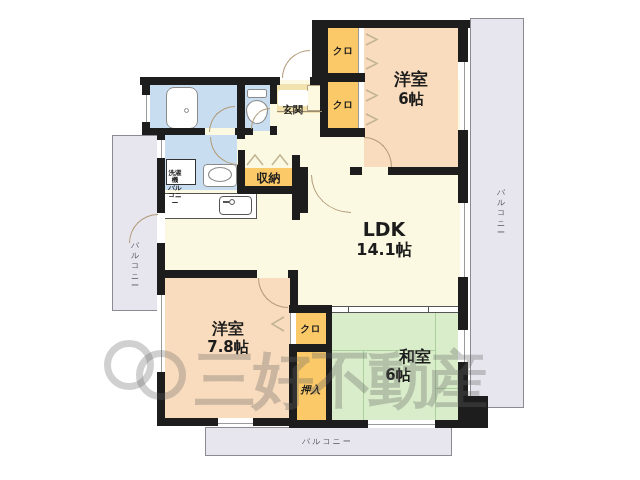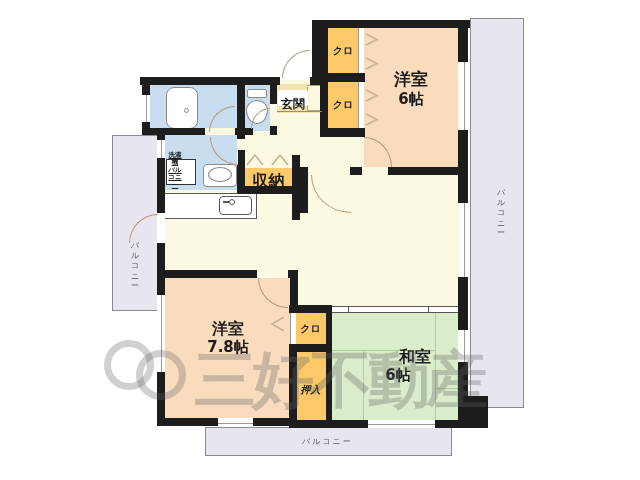--- a/index.html
+++ b/index.html
@@ -166,37 +166,41 @@
       <polyline points="2,12 10,2 18,12" fill="none" stroke="#c2b492" stroke-width="1.5"></polyline>
     </svg>
   <svg class="chev" style="left:270px;top:315px;" width="16" height="18">
       <polyline points="14,2 2,9 14,16" fill="none" stroke="#c2b492" stroke-width="1.5"></polyline>
     </svg>
 
   <div class="lbl" style="left:365px;top:70px;width:92px;">
     <span style="font-size:17px;">洋室</span><br>
     <span style="font-size:15px;">6帖</span>
   </div>
+  <div class="lbl" style="left:330px;top:219px;width:108px;">
+    <span style="font-size:19px;">LDK</span><br>
+    <span style="font-size:16px;">14.1帖</span>
+  </div>
   <div class="lbl" style="left:178px;top:320px;width:100px;">
     <span style="font-size:16px;">洋室</span><br>
     <span style="font-size:15px;">7.8帖</span>
   </div>
   <div class="lbl" style="left:352px;top:348px;width:92px;">
     <span style="font-size:16px;margin-left:34px;">和室</span><br>
     <span style="font-size:15px;">6帖</span>
   </div>
   <div class="lbl" style="left:328px;top:45px;width:30px;font-size:10px;">クロ</div>
   <div class="lbl" style="left:328px;top:99px;width:30px;font-size:10px;">クロ</div>
   <div class="lbl" style="left:295px;top:323px;width:31px;font-size:10px;">クロ</div>
   <div class="lbl" style="left:292px;top:384px;width:37px;font-size:10px;font-style:italic;">押入</div>
-  <div class="lbl" style="left:245px;top:172px;width:47px;font-size:16px;">収納</div>
+  <div class="lbl" style="left:245px;top:172px;width:47px;font-size:12px;">収納</div>
   <div style="left:278px;top:90px;width:30px;height:16px;background:#fff;border-radius:2px;z-index:39;"></div>
-  <div class="lbl" style="left:278px;top:98px;width:30px;font-size:12px;">玄関</div>
+  <div class="lbl" style="left:278px;top:104px;width:30px;font-size:10px;">玄関</div>
   <div style="left:166px;top:159px;width:30px;height:26px;background:#fff;border:1px solid #333;z-index:16;"></div>
-  <div class="lbl" style="left:166px;top:152px;width:18px;font-size:6.5px;font-weight:bold;z-index:40;text-decoration:underline;">
+  <div class="lbl" style="left:166px;top:170px;width:18px;font-size:6.5px;font-weight:bold;z-index:40;">
     <span>洗濯機</span><br>
     <span>バルコニー</span>
   </div>
 
   <div class="wm wm-ring" style="left:104px;top:340px;width:50px;height:50px;"></div>
   <div class="wm wm-ring" style="left:136px;top:350px;width:50px;height:50px;"></div>
   <div class="wm wm-text" style="left:194px;top:338px;">三好不動産</div>
 
 </div>
 

